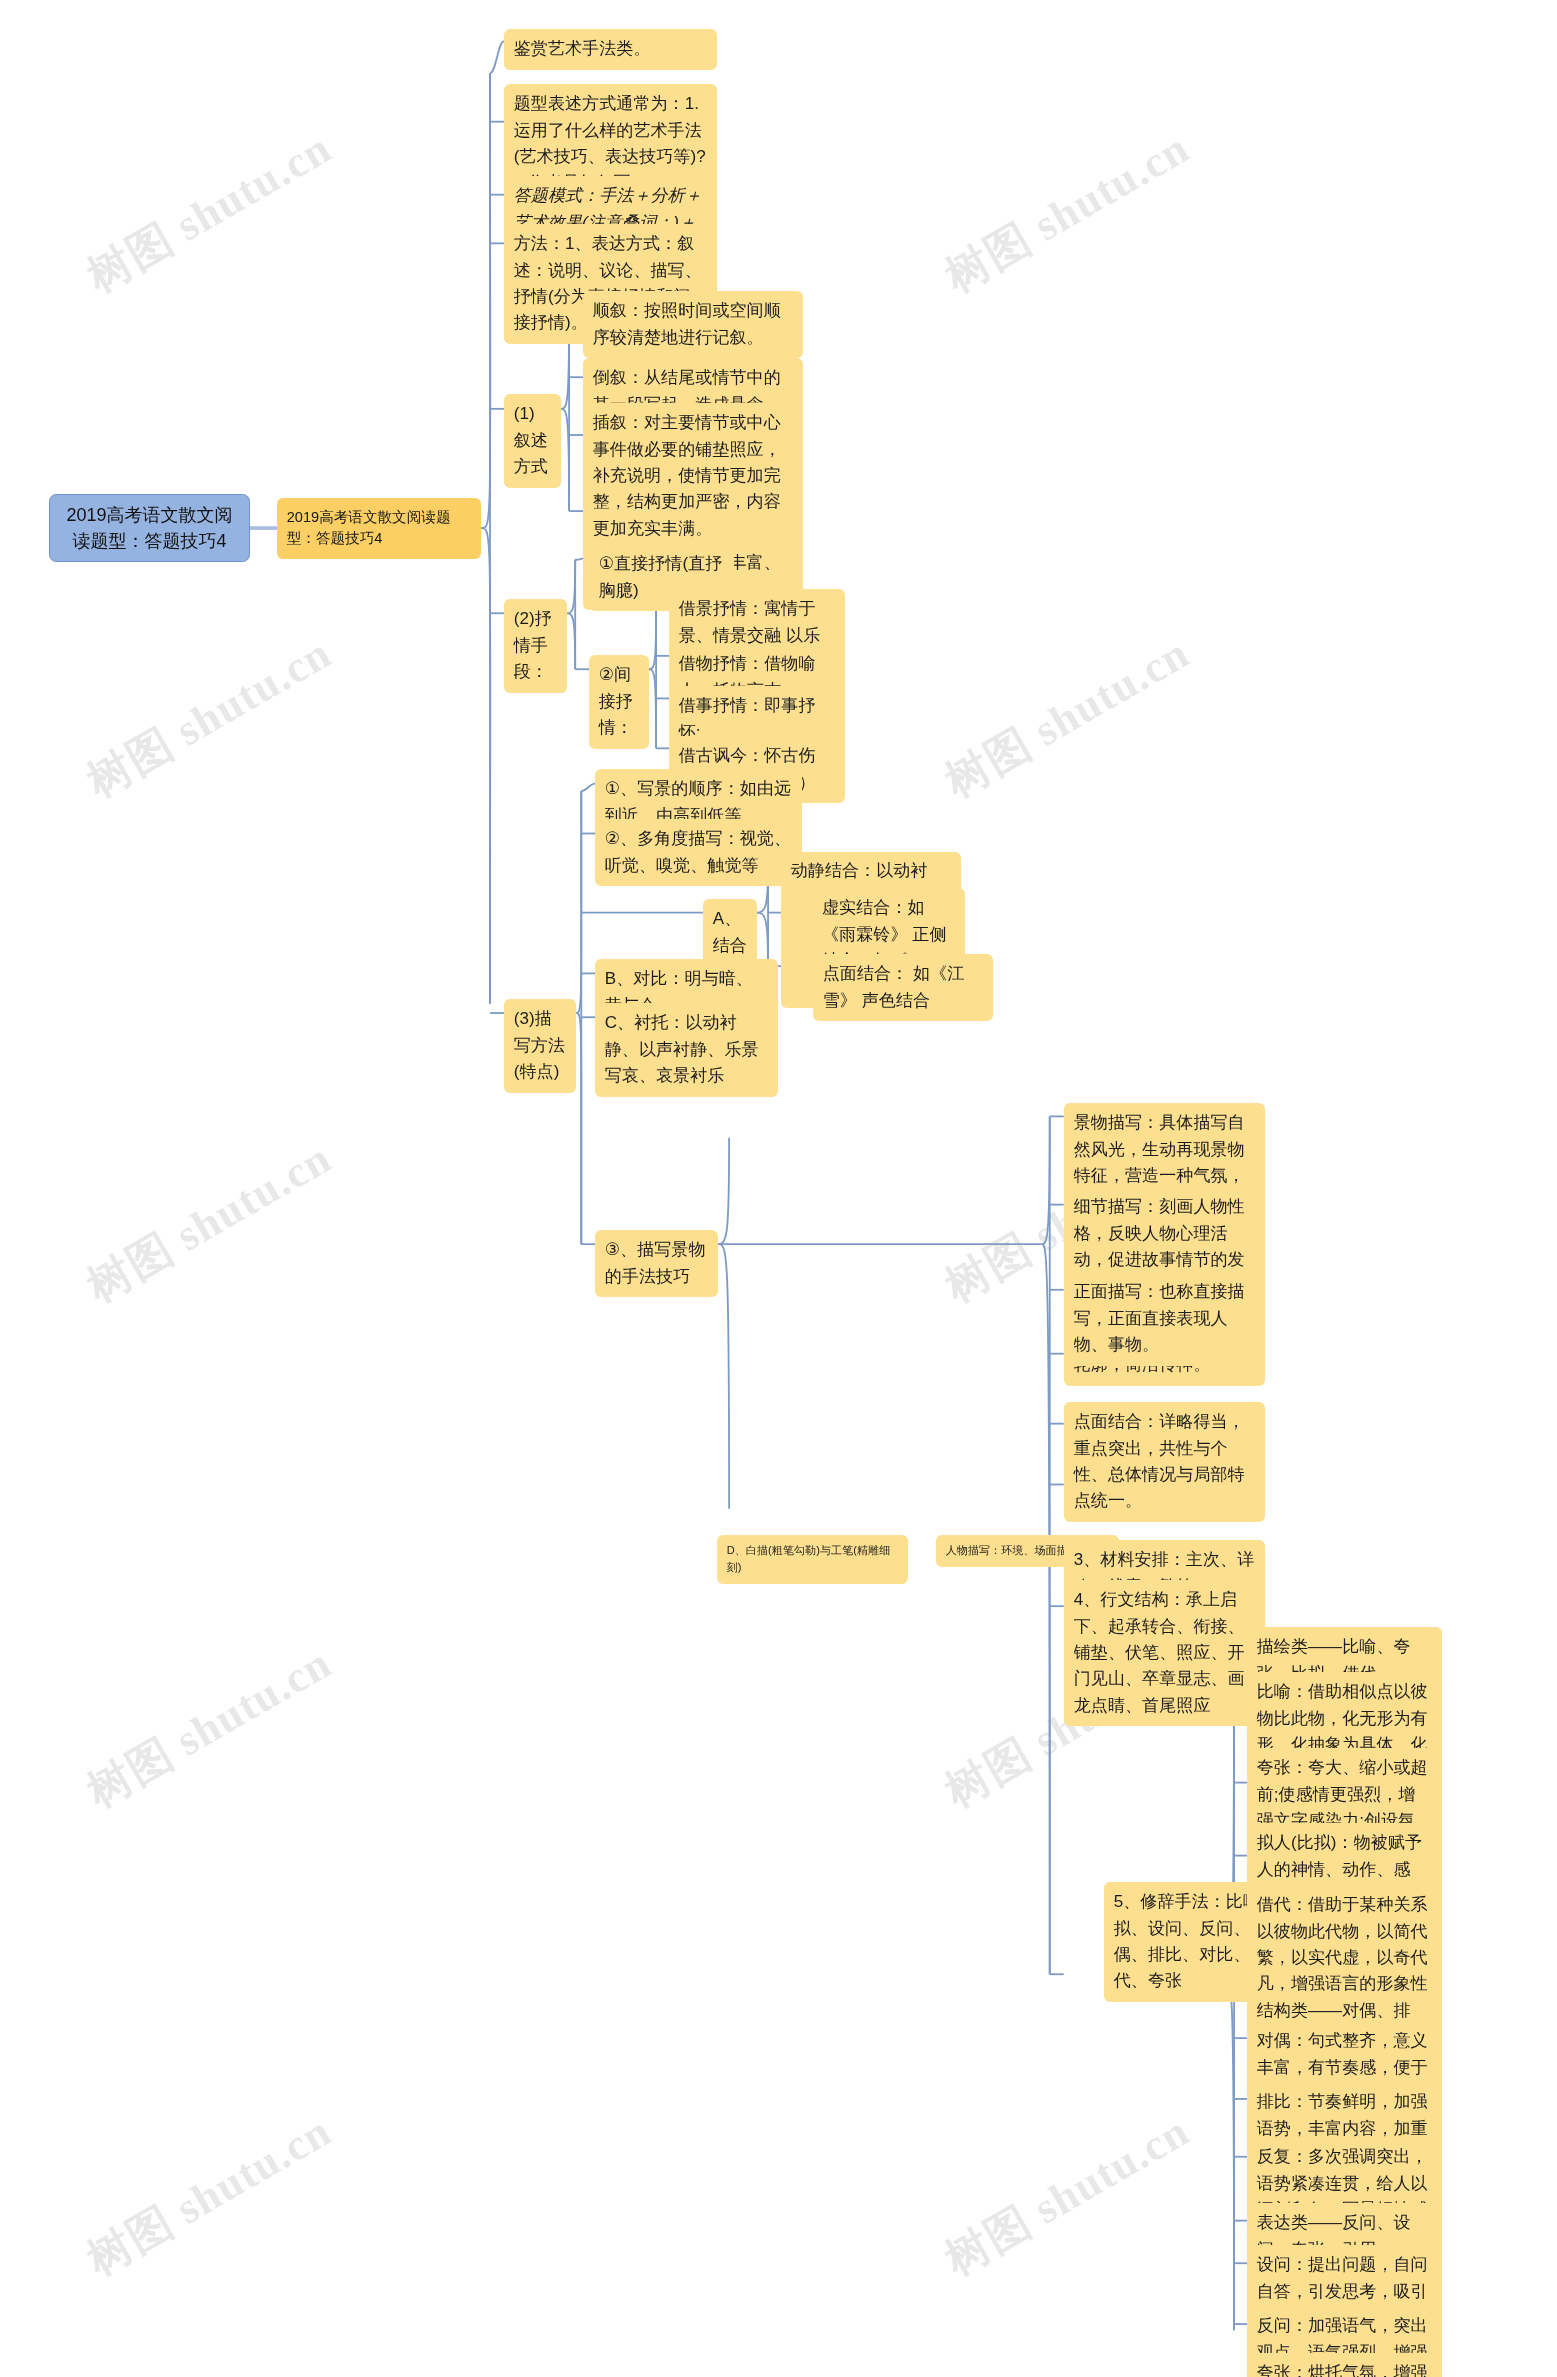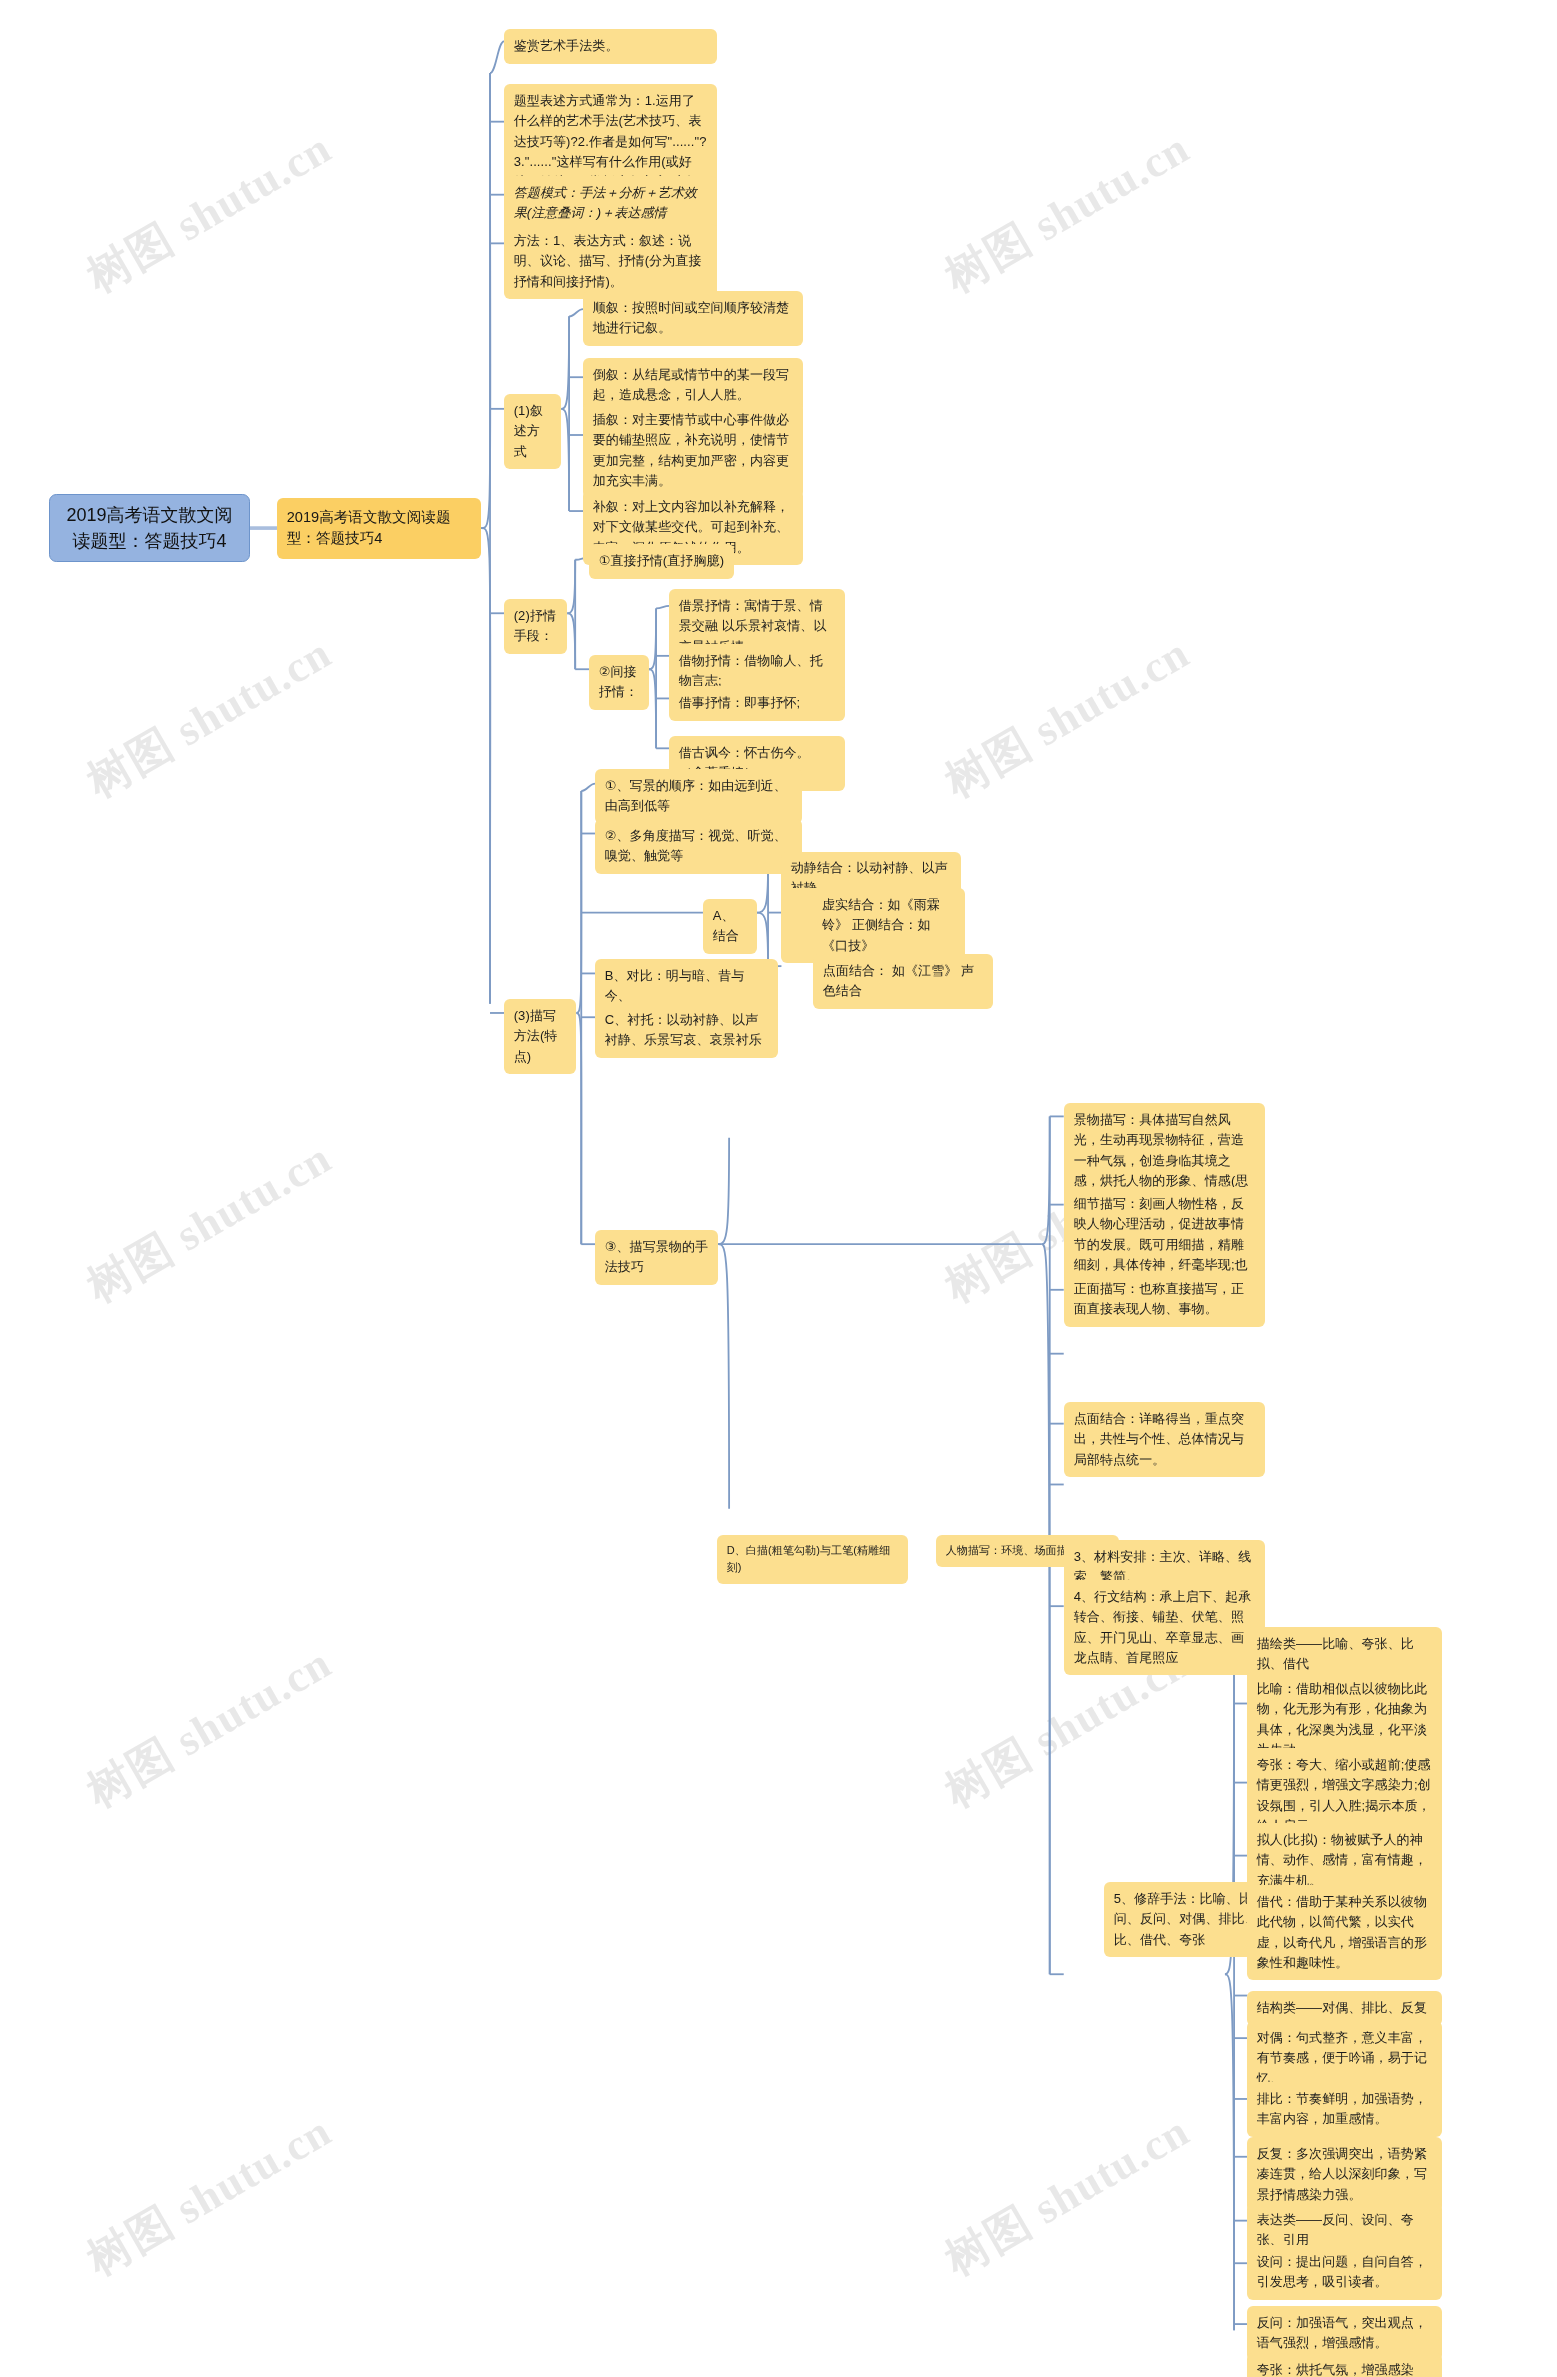--- a/index.html
+++ b/index.html
@@ -36,21 +36,21 @@
   }
   #links path { fill: none; stroke: #7e9bc4; stroke-width: 3; }
   #links line { stroke: #a9bede; stroke-width: 6; }
 
   
   .node {
     position: absolute;
     background: #fcdf8f;
     border-radius: 6px;
     padding: 7.3px 9.7px;
-    font-size: 13px;
+    font-size: 17px;
     line-height: 1.55;
     color: #1b1b1b;
     letter-spacing: 0.1px;
     word-break: break-all;
   }
   .node.small { font-size: 11px; }
   .root {
     position: absolute;
     background: #95b3e0;
     border: 1.8px solid #6d94cb;

